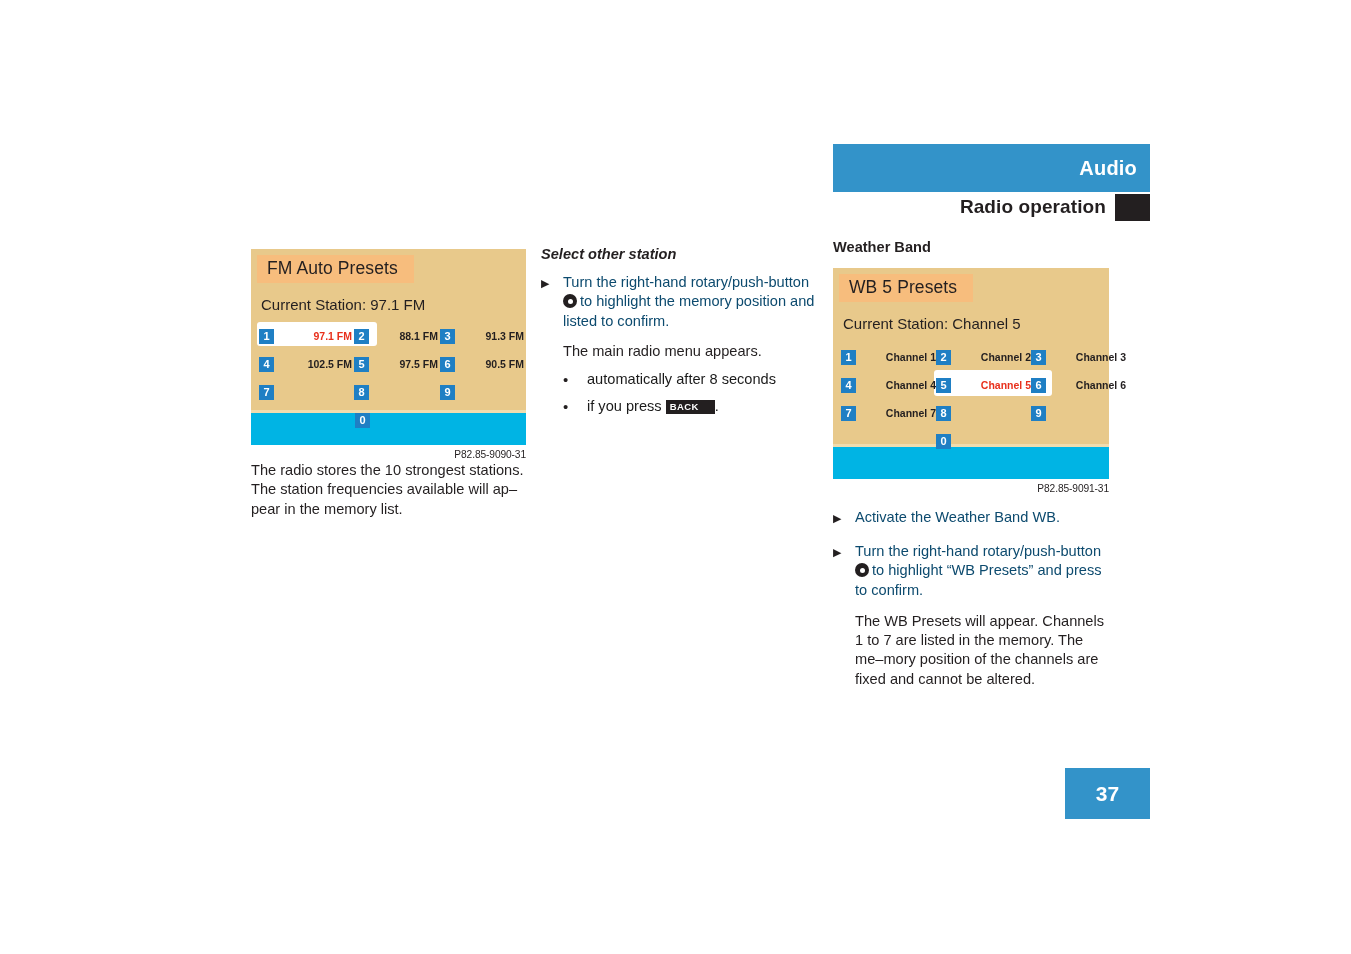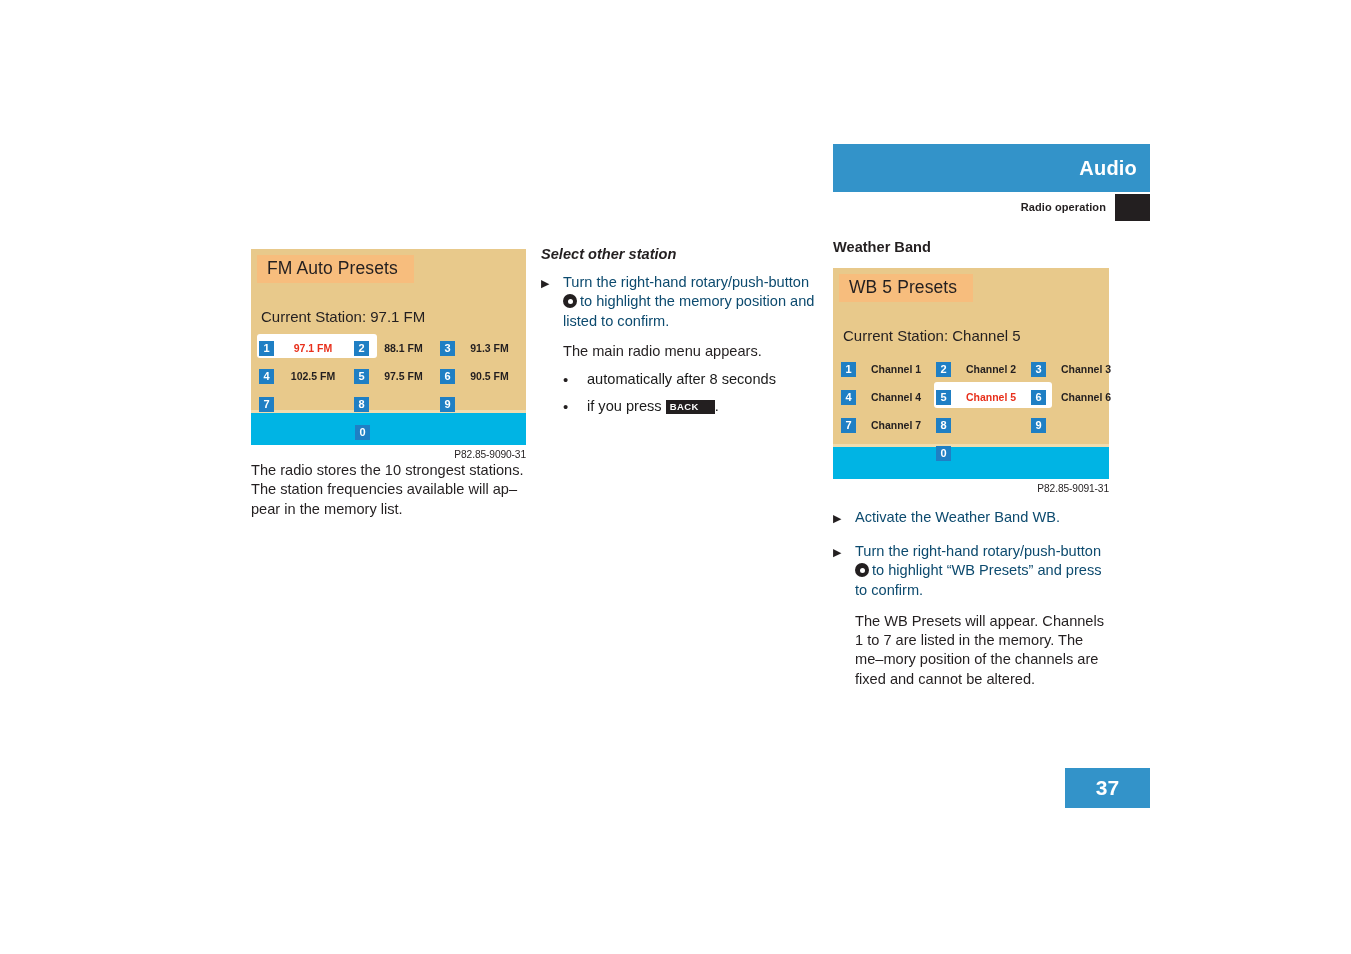--- a/index.html
+++ b/index.html
@@ -39,21 +39,21 @@
     letter-spacing: 0.2px;
   }
   #header-sub-row {
     height: 30px;
     display: flex;
     align-items: center;
     justify-content: flex-end;
     position: relative;
   }
   #header-subtitle {
-    font-size: 11px;
+    font-size: 19px;
     font-weight: bold;
     color: #231f20;
     padding-right: 9px;
     letter-spacing: 0.1px;
   }
   #header-square {
     width: 35px;
     height: 27px;
     background: #231f20;
   }
@@ -158,21 +158,21 @@
   
   .screen {
     background: #e8c98b;
     position: relative;
     box-sizing: border-box;
   }
   .screen-titlebar {
     background: #f7bd7d;
     display: inline-block;
     padding: 3px 16px 4px 10px;
-    margin: 6px 0 16px 6px;
+    margin: 6px 0 4px 6px;
   }
   .screen-title {
     font-size: 17.5px;
     color: #231f20;
     letter-spacing: 0.1px;
     white-space: pre;
   }
   .screen-current {
     font-size: 15px;
     color: #231f20;
@@ -204,21 +204,21 @@
     line-height: 15px;
     text-align: center;
     flex: 0 0 auto;
     position: relative;
     z-index: 2;
   }
   .preset-val {
     font-size: 10.5px;
     font-weight: bold;
     color: #231f20;
-    text-align: center;
+    text-align: right;
     position: relative;
     z-index: 2;
   }
   .preset-cell.selected .preset-val { color: #e8301c; }
   .hl-box {
     position: absolute;
     background: #ffffff;
     border-radius: 3px;
     z-index: 1;
   }
@@ -255,21 +255,21 @@
   #wb-screen .preset-val.a { width: 80px; }
   #wb-screen .preset-val.b { width: 80px; }
   #wb-screen .preset-val.c { width: 80px; }
 
   
   #page-number-box {
     position: absolute;
     left: 1065px;
     top: 768px;
     width: 85px;
-    height: 40px;
+    height: 51px;
     background: #3393c9;
     display: flex;
     align-items: center;
     justify-content: center;
   }
   #page-number {
     color: #ffffff;
     font-size: 21px;
     font-weight: bold;
   }

